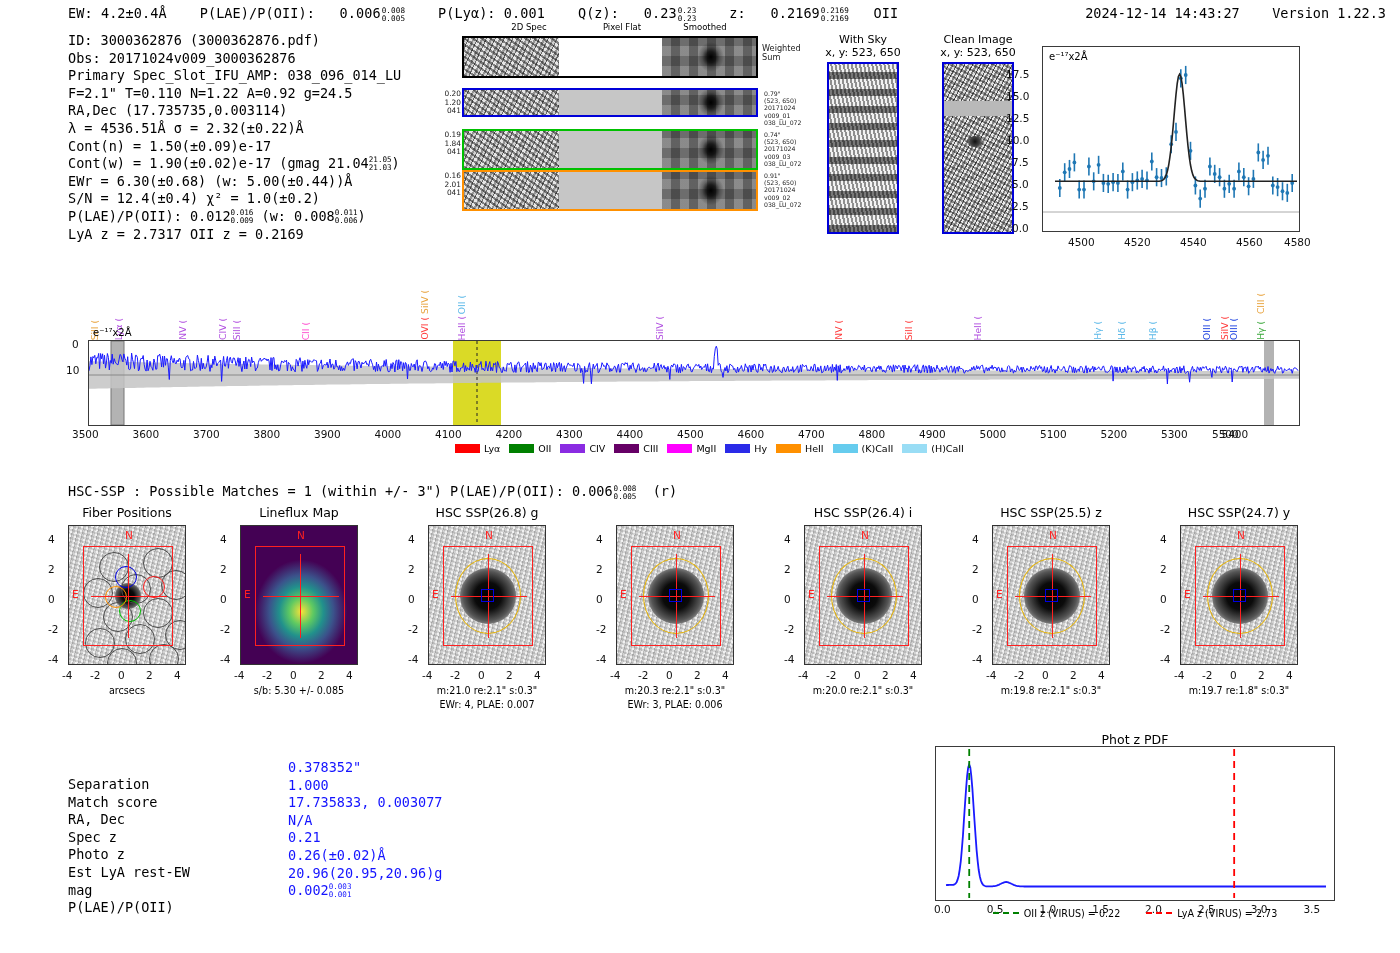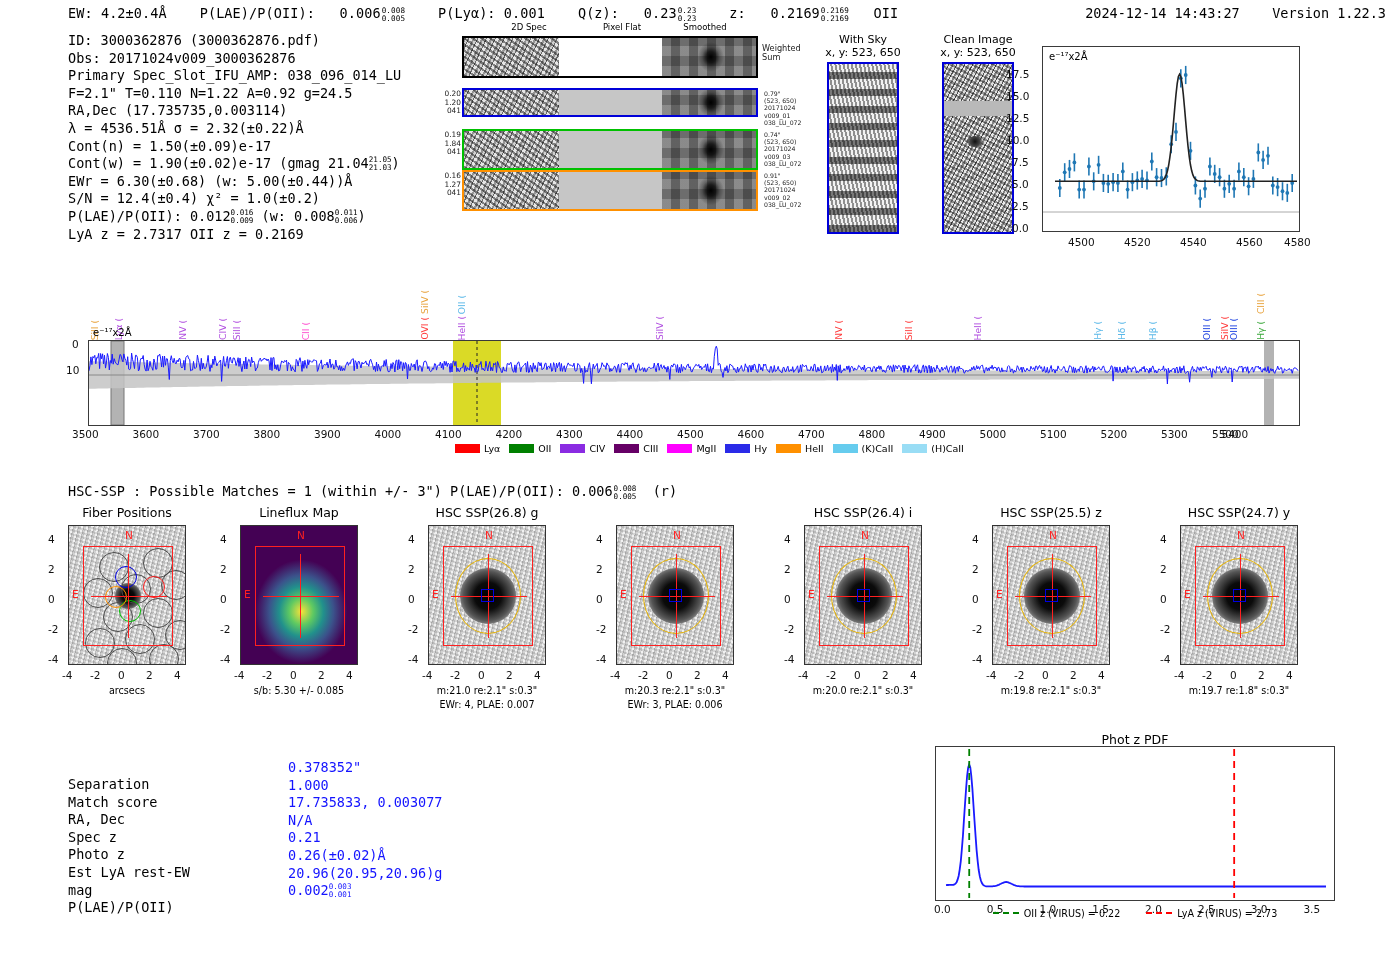--- a/index.html
+++ b/index.html
@@ -190,21 +190,21 @@
     <div class="cell noise" style="left:0;width:95px;"></div>
     <div class="cell flatgray" style="left:95px;width:103px;"></div>
     <div class="cell smooth" style="left:198px;right:0;"></div>
     <div class="rlab" style="top:0;">
       <span>0.74"</span><br><span>(523, 650)</span><br><span>20171024</span><br><span>v009_03</span><br><span>038_LU_072</span>
     </div>
   </div>
 
   <div class="panelrow" style="top:134px;height:41px;border:2px solid #ff9000;">
     <div class="llab" style="top:0;">
-      <span>0.16</span><br><span>1.27</span><br><span>041</span>
+      <span>0.16</span><br><span>2.01</span><br><span>041</span>
     </div>
     <div class="cell noise" style="left:0;width:95px;"></div>
     <div class="cell flatgray" style="left:95px;width:103px;"></div>
     <div class="cell smooth" style="left:198px;right:0;"></div>
     <div class="rlab" style="top:0;">
       <span>0.91"</span><br><span>(523, 650)</span><br><span>20171024</span><br><span>v009_02</span><br><span>038_LU_072</span>
     </div>
   </div>
 
 </div>

